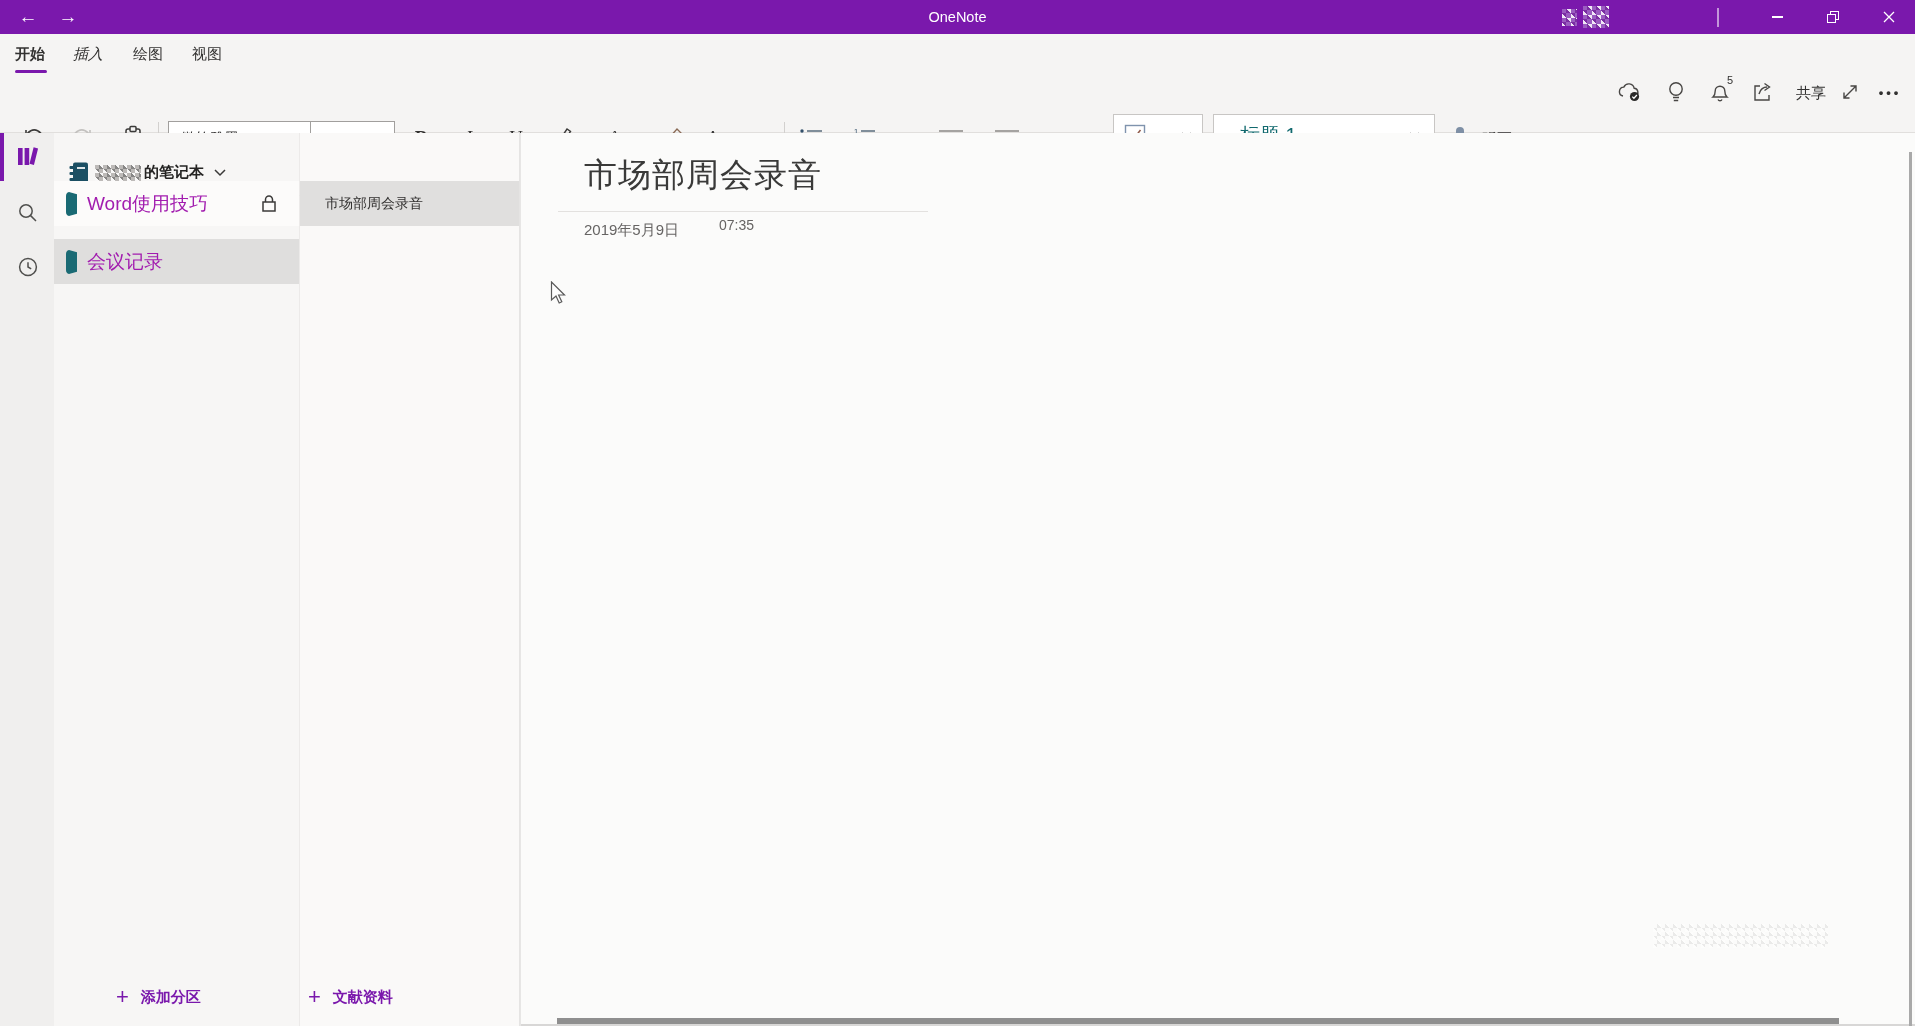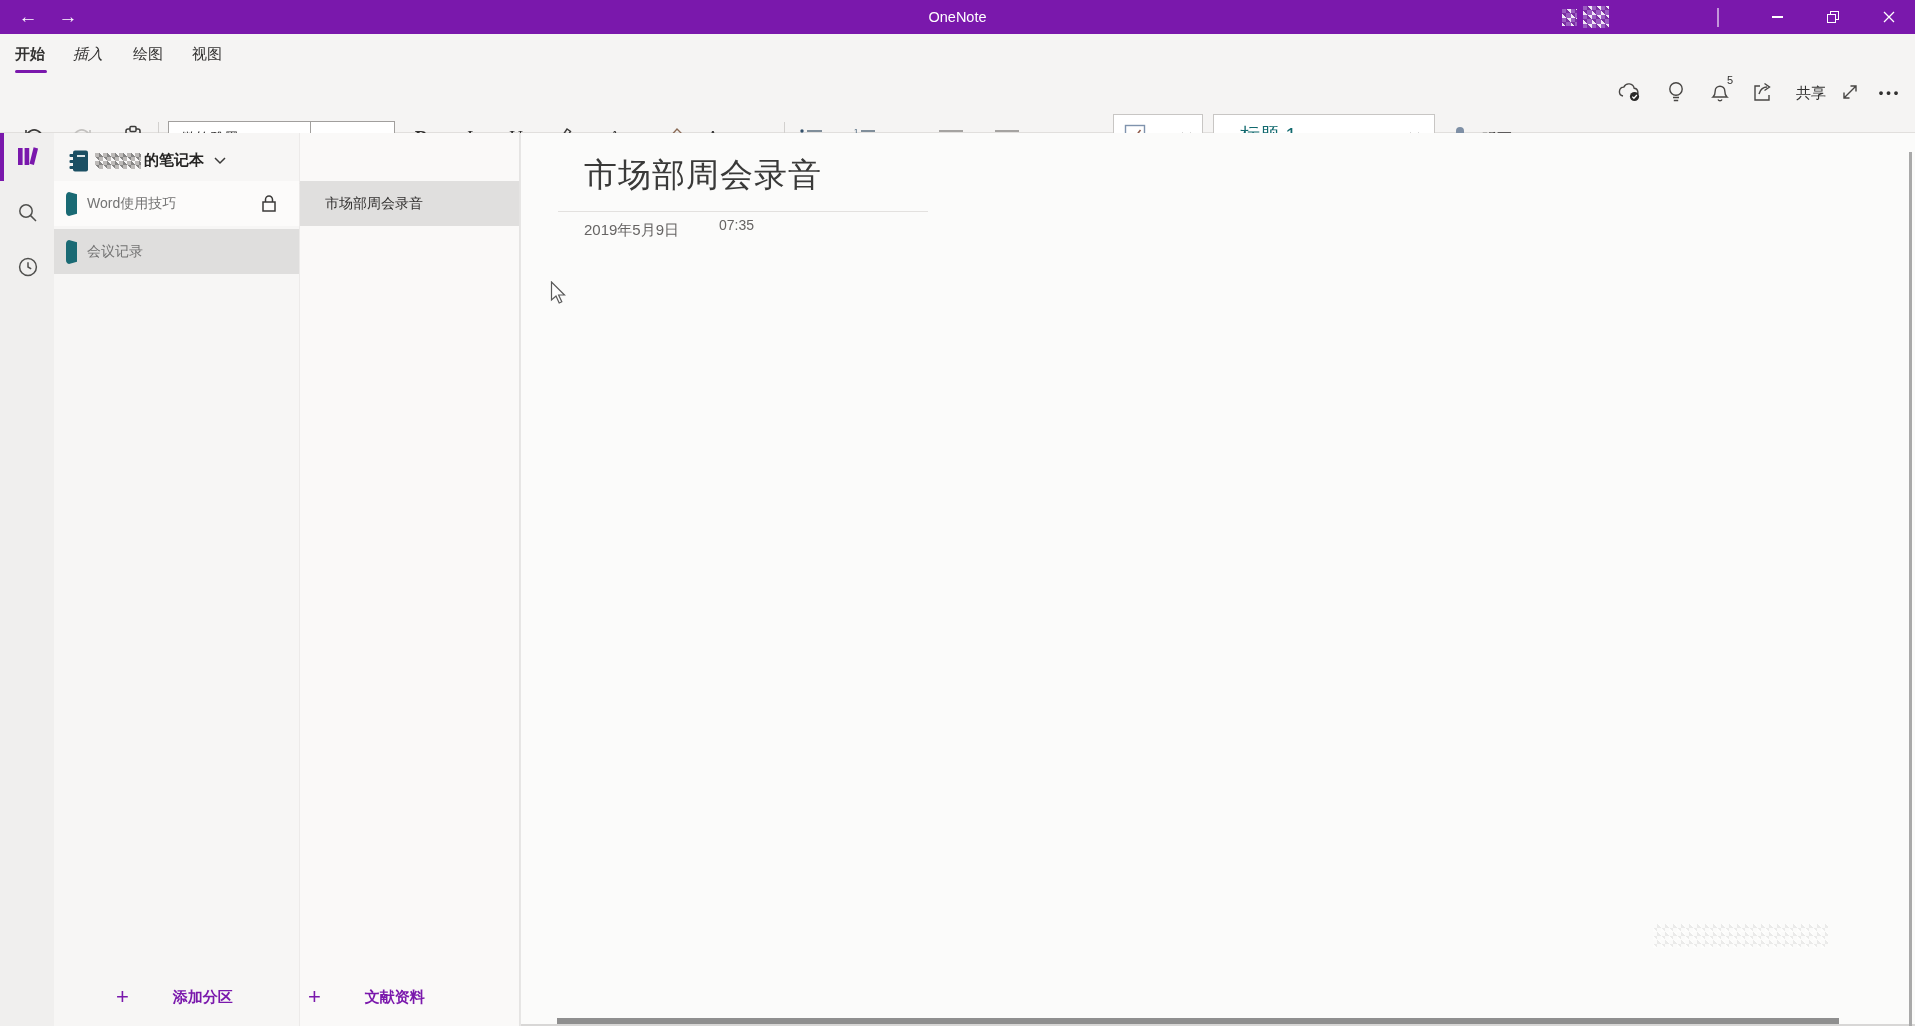--- a/index.html
+++ b/index.html
@@ -52,29 +52,29 @@
   .undl { text-decoration:underline; font-size:19px; font-family:"Liberation Serif","DejaVu Serif",serif; }
   .style-label { color:#11696e; font-size:20px; }
   .dictate-label { font-size:15px; color:#323130; }
 
   
   .rail { position:absolute; left:0; top:133px; width:54px; height:893px; background:#f0efee; }
   .rail-accent { position:absolute; left:0; top:133px; width:4px; height:48px; background:#7a18ac; }
   .rail-ico { position:absolute; left:15px; width:26px; height:26px; display:flex; align-items:center; justify-content:center; }
   .nbpane { position:absolute; left:54px; top:133px; width:246px; height:893px; background:#f7f6f5; border-right:1px solid #eceae9; }
   .pgpane { position:absolute; left:300px; top:133px; width:220px; height:893px; background:#faf9f8; border-right:1px solid #e5e4e3; }
-  .nb-header { position:absolute; left:0; top:4px; width:246px; height:47px; border-bottom:1px solid #e8e7e6; }
+  .nb-header { position:absolute; left:0; top:16px; width:246px; height:47px; border-bottom:1px solid #e8e7e6; }
   .nb-title { position:absolute; left:90px; top:14px; font-size:15px; font-weight:bold; color:#252423; }
   .srow { position:absolute; left:0; width:245px; height:45px; display:flex; align-items:center; }
-  .srow .slabel { font-size:14px; color:#737373; margin-left:9px; }
+  .srow .slabel { font-size:19px; color:#a21caf; margin-left:9px; }
   .prow { position:absolute; left:0; width:219px; height:45px; display:flex; align-items:center; background:#e0dfde; }
   .prow .plabel { font-size:14px; color:#323130; margin-left:25px; }
   .addlink { position:absolute; height:28px; display:flex; align-items:center; color:#7a18ac; }
   .addlink .plus { font-size:22px; font-weight:300; margin-right:12px; line-height:22px; }
-  .addlink .atext { font-size:15px; font-weight:bold;margin-left:32px; }
+  .addlink .atext { font-size:15px; font-weight:bold; }
 
   
   .canvas { position:absolute; left:520px; top:133px; width:1395px; height:893px; background:#fbfbfa; border-left:1px solid #e7e6e5; }
   .page-title { position:absolute; left:63px; top:20px; font-size:33px; color:#3a3a39; letter-spacing:1px; }
   .title-rule { position:absolute; left:37px; top:78px; width:370px; height:1px; background:#e3e1df; }
   .meta-date { position:absolute; left:63px; top:88px; font-size:15px; color:#666463; }
   .meta-time { position:absolute; left:198px; top:84px; font-size:14px; color:#666463; }
   .hscroll-thumb { position:absolute; left:36px; top:885px; width:1282px; height:6px; background:#8f8f8f; }
   .hscroll-track { position:absolute; left:0px; top:891px; width:1395px; height:2px; background:#d8d7d6; }
   .vscroll { position:absolute; left:1388px; top:19px; width:3px; height:874px; background:#a9a9a9; }
@@ -336,21 +336,21 @@
       <svg style="margin-left:11px;" width="13" height="26" viewBox="0 0 13 26">
         <path d="M4 1 C1.8 1.6 1 3 1 5 V21 C1 23 1.8 24.4 4 25 L12 22.8 V3.2 Z" fill="#1a6a74"></path>
       </svg>
       <span class="slabel">Word使用技巧</span>
       <svg class="abs" style="left:206px; top:13px;" width="18" height="19" viewBox="0 0 18 19">
         <rect x="3" y="8" width="12" height="9" fill="none" stroke="#3b3a39" stroke-width="1.5"></rect>
         <path d="M5.5 8 V5.5 a3.5 3.5 0 0 1 7 0 V8" fill="none" stroke="#3b3a39" stroke-width="1.5"></path>
       </svg>
     </div>
 
-    <div class="srow" style="top:96px; background:#dfdedd;">
+    <div class="srow" style="top:106px; background:#dfdedd;">
       <svg style="margin-left:11px;" width="13" height="26" viewBox="0 0 13 26">
         <path d="M4 1 C1.8 1.6 1 3 1 5 V21 C1 23 1.8 24.4 4 25 L12 22.8 V3.2 Z" fill="#1a6a74"></path>
       </svg>
       <span class="slabel">会议记录</span>
     </div>
 
 
     <div class="addlink" style="left:62px; top:850px;">
       <span class="plus">+</span>
       <span class="atext">添加分区</span>

